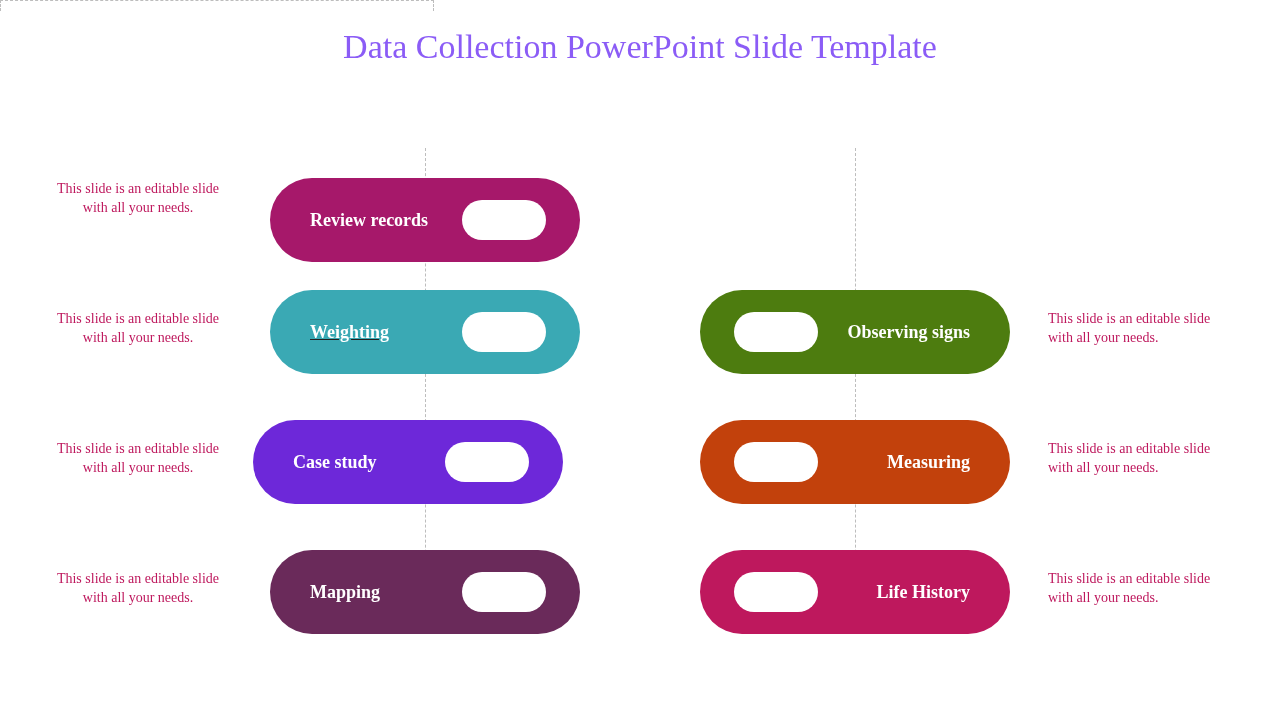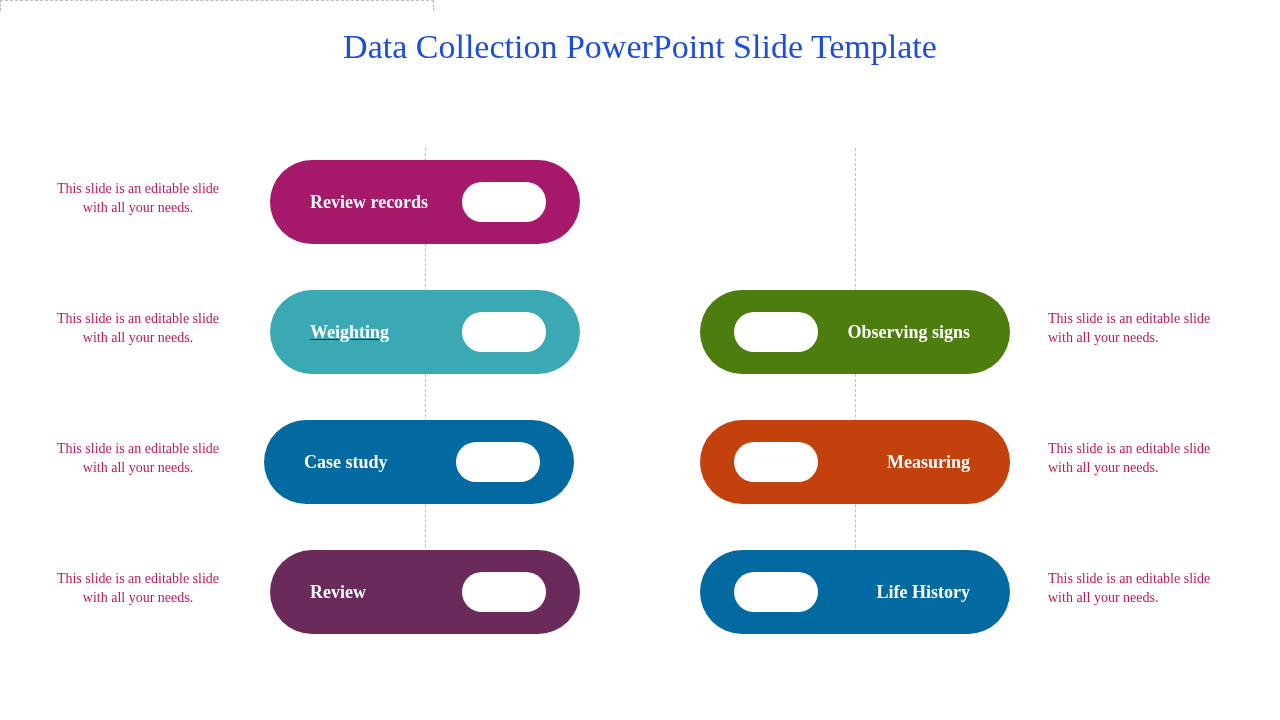--- a/index.html
+++ b/index.html
@@ -14,21 +14,21 @@
     position: relative;
   }
   .title {
     position: absolute;
     top: 28px;
     left: 0;
     width: 100%;
     text-align: center;
     font-size: 34px;
     font-weight: 400;
-    color: #1d4ed8;
+    color: #8b5cf6;
   }
   .connector-top {
     top: 138px;
     left: 425px;
     width: 432px;
     height: 10px;
     border-left: 1.5px dashed #bdbdbd;
     border-right: 1.5px dashed #bdbdbd;
     border-top: 1.5px dashed #bdbdbd;
     border-bottom: none;
@@ -109,53 +109,53 @@
 </style>
 </head>
 <body>
 
 <div class="title">Data Collection PowerPoint Slide Template</div>
 
 <div class="connector-top"></div>
 <div class="connector-left"></div>
 <div class="connector-right"></div>
 
-<div class="pill left" style="top:160px; left:270px; background:#a6186a;">
+<div class="pill left" style="top:178px; left:270px; background:#a6186a;">
   <span class="pill-label">Review records</span>
   <span class="pill-slot"></span>
 </div>
 <div class="caption left-side" style="top:180px;">This slide is an editable slide with all your needs.</div>
 
 <div class="pill left" style="top:290px; left:270px; background:#3aa9b4;text-decoration:underline;">
   <span class="pill-label">Weighting</span>
   <span class="pill-slot"></span>
 </div>
 <div class="caption left-side" style="top:310px;">This slide is an editable slide with all your needs.</div>
 
-<div class="pill left" style="top:420px; left:264px; background:#0369a1;">
+<div class="pill left" style="top:420px; left:253px; background:#6d28d9;">
   <span class="pill-label">Case study</span>
   <span class="pill-slot"></span>
 </div>
 <div class="caption left-side" style="top:440px;">This slide is an editable slide with all your needs.</div>
 
 <div class="pill left" style="top:550px; left:270px; background:#6a2a5a;">
-  <span class="pill-label">Review</span>
+  <span class="pill-label">Mapping</span>
   <span class="pill-slot"></span>
 </div>
 <div class="caption left-side" style="top:570px;">This slide is an editable slide with all your needs.</div>
 
 <div class="pill right" style="top:290px; left:700px; background:#4d7c0f;">
   <span class="pill-slot"></span>
   <span class="pill-label">Observing signs</span>
 </div>
 <div class="caption right-side" style="top:310px;">This slide is an editable slide with all your needs.</div>
 
 <div class="pill right" style="top:420px; left:700px; background:#c2410c;">
   <span class="pill-slot"></span>
   <span class="pill-label">Measuring</span>
 </div>
 <div class="caption right-side" style="top:440px;">This slide is an editable slide with all your needs.</div>
 
-<div class="pill right" style="top:550px; left:700px; background:#0369a1;">
+<div class="pill right" style="top:550px; left:700px; background:#be185d;">
   <span class="pill-slot"></span>
   <span class="pill-label">Life History</span>
 </div>
 <div class="caption right-side" style="top:570px;">This slide is an editable slide with all your needs.</div>
 
 </body></html>

